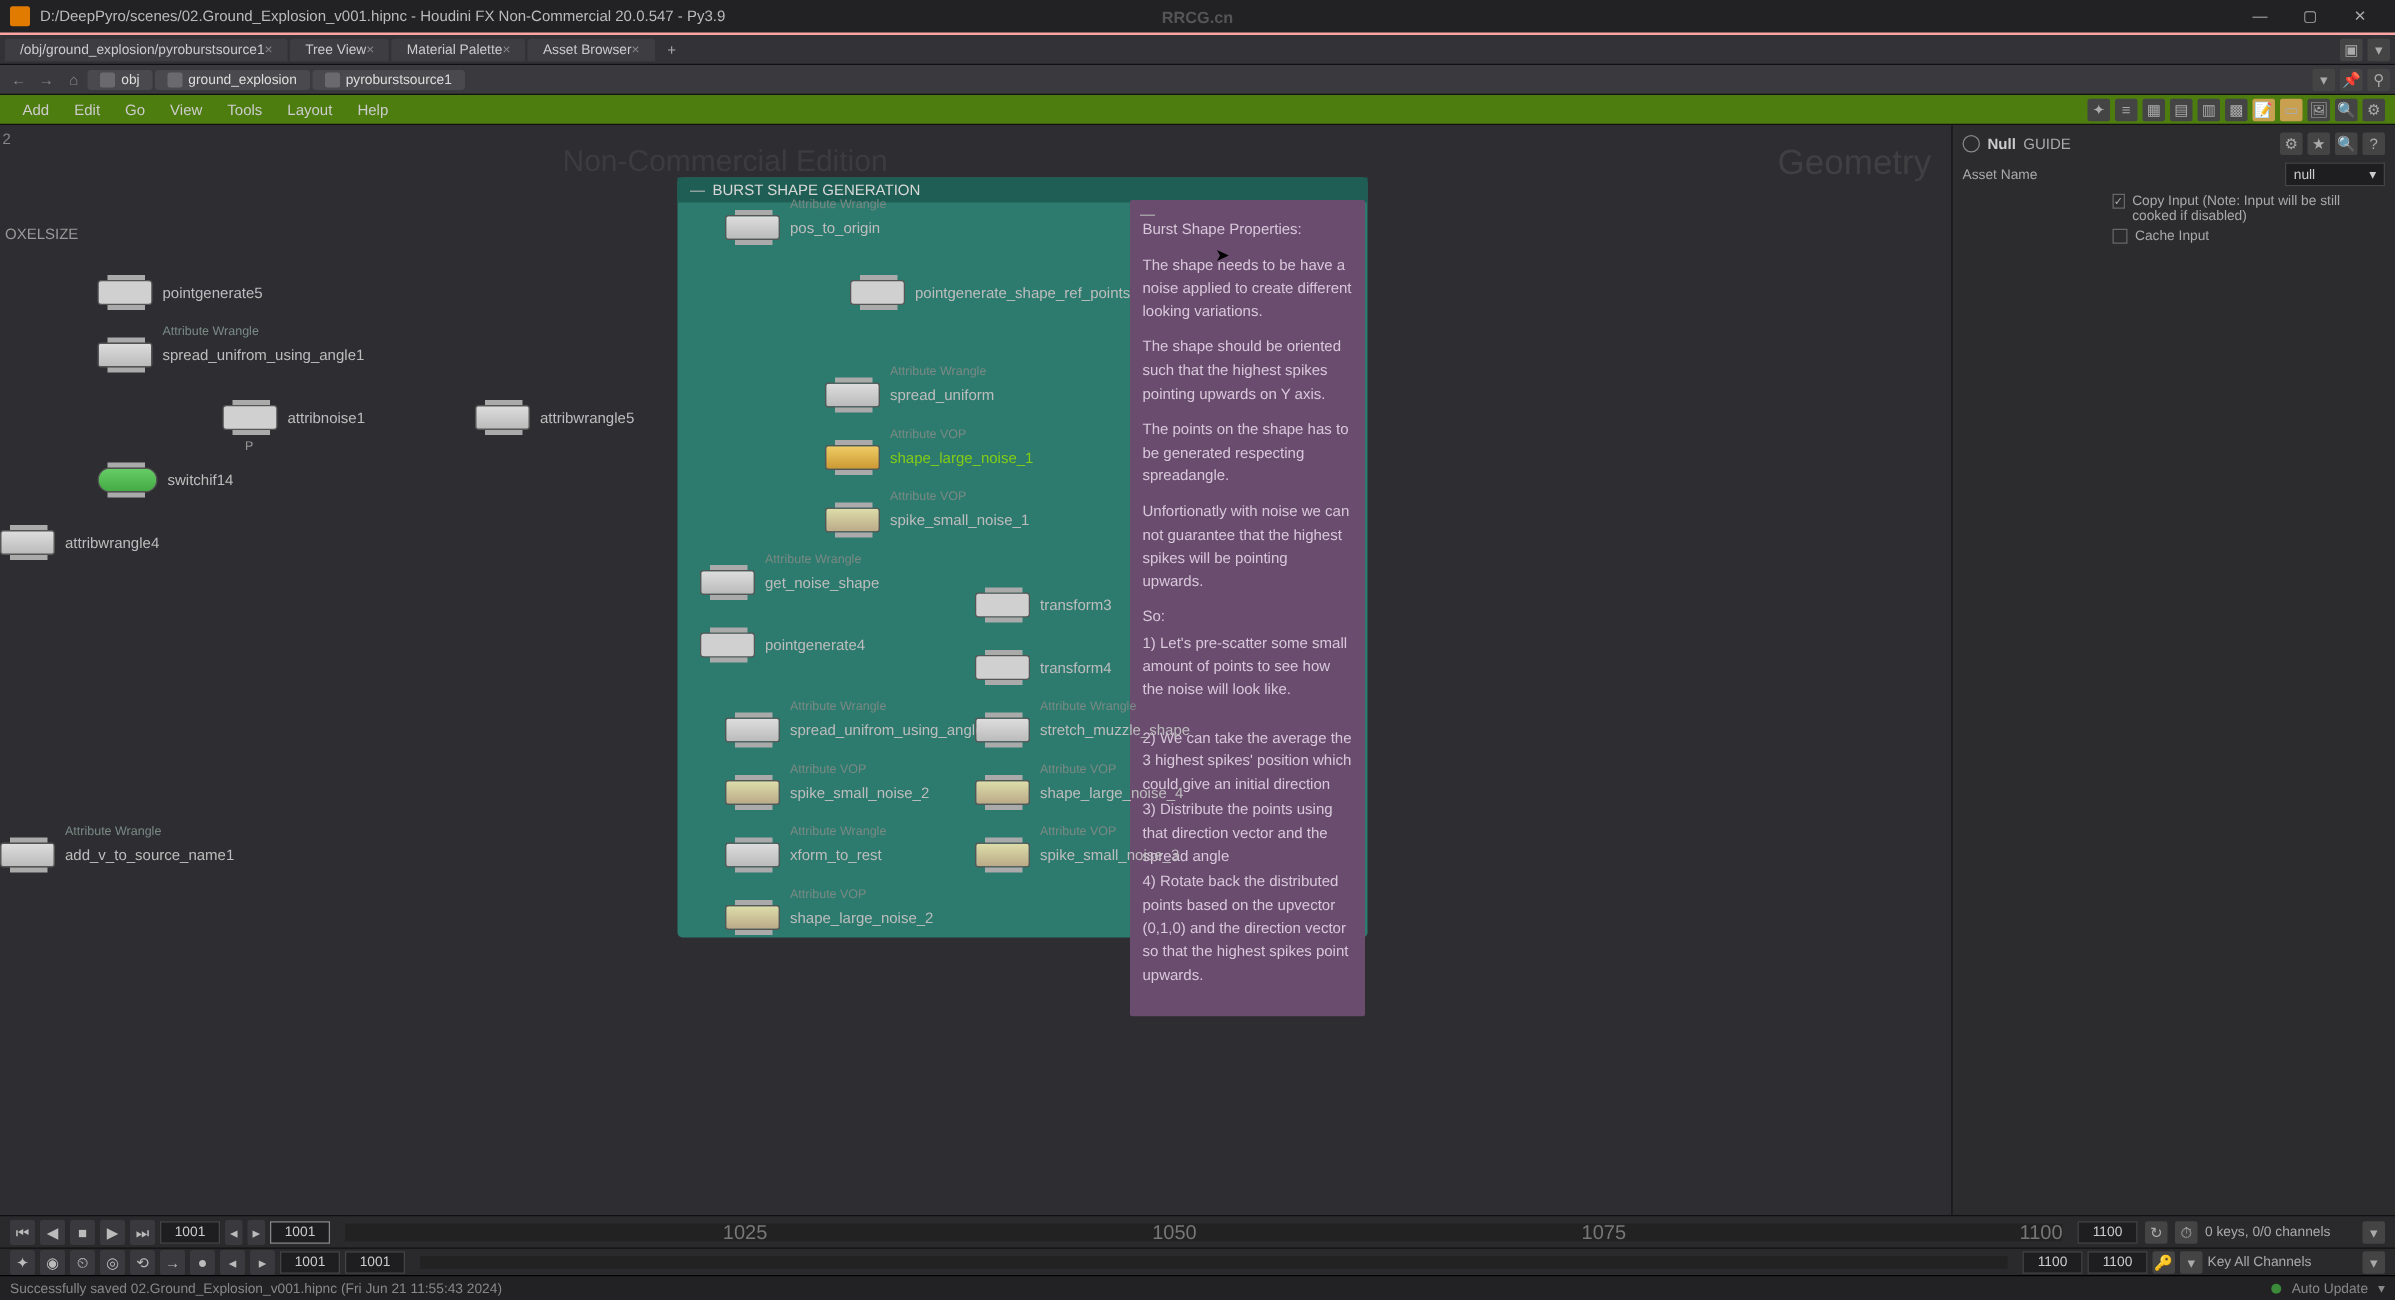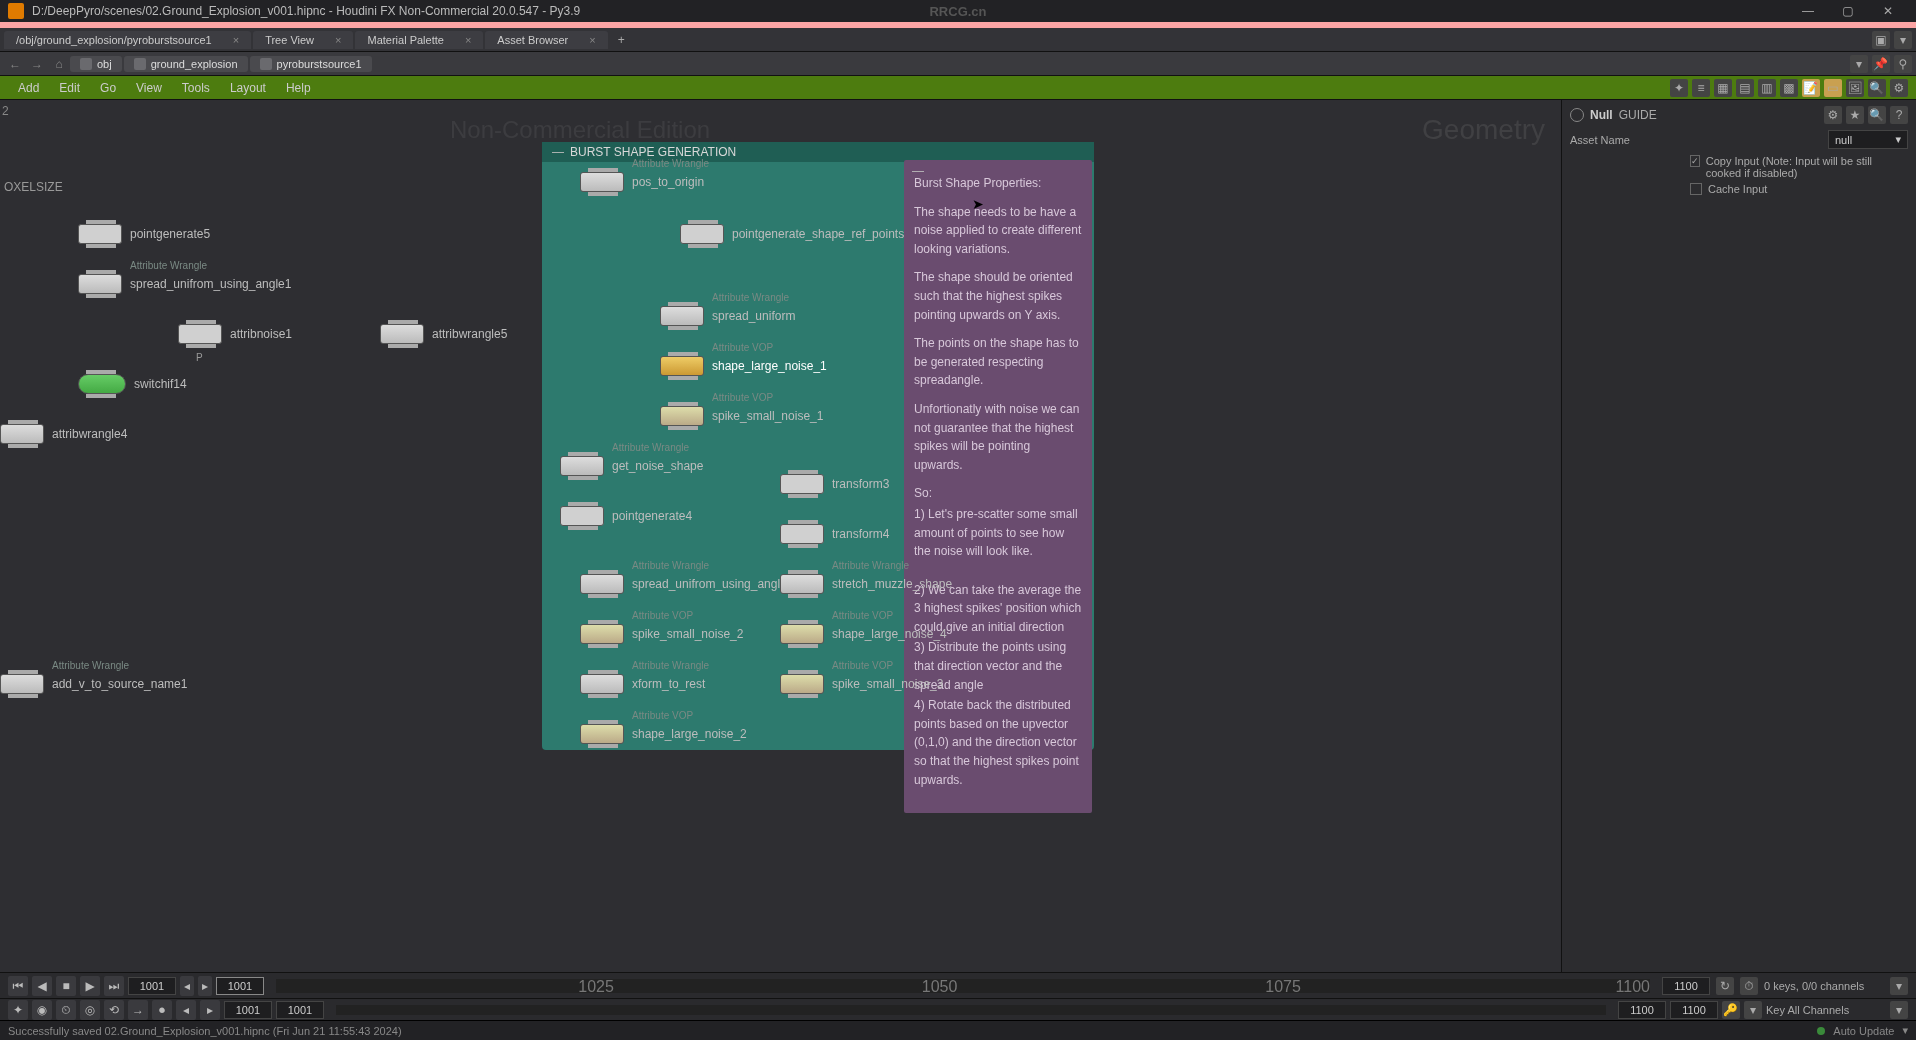--- a/index.html
+++ b/index.html
@@ -1,27 +1,27 @@
 <!DOCTYPE html>
 <html><head>
 <meta charset="utf-8">
 <style>
 * { margin: 0; padding: 0; box-sizing: border-box; font-family: "Segoe UI", Tahoma, sans-serif; }
 body { background: #2a2a2e; color: #c4c4c4; font-size: 12px; overflow: hidden; width: 1916px; height: 1040px; }
 
 
-.titlebar { height: 28px; background: #222225; display: flex; align-items: center; padding: 0 8px; border-bottom: 6px solid #fca5a5; }
+.titlebar { height: 28px; background: #222225; display: flex; align-items: center; padding: 0 8px; border-bottom: 2px solid #fca5a5; }
 .titlebar .logo { width: 16px; height: 16px; background: #e07b00; border-radius: 2px; margin-right: 8px; }
 .titlebar .title { flex: 1; font-size: 12px; color: #bbb; }
 .titlebar .watermark { position: absolute; left: 50%; transform: translateX(-50%); color: #555; font-size: 13px; font-weight: bold; }
 .titlebar .winbtn { width: 40px; height: 24px; display: flex; align-items: center; justify-content: center; color: #aaa; cursor: pointer; }
 
 
 .tabrow { height: 24px; background: #333337; display: flex; align-items: center; padding: 0 4px; border-bottom: 1px solid #111; }
-.tab { padding: 3px 12px; background: #3d3d42; margin-right: 2px; font-size: 11px; color: #ccc; border-radius: 3px 3px 0 0; display: flex; align-items: center; gap: 21px; }
+.tab { padding: 3px 12px; background: #3d3d42; margin-right: 2px; font-size: 11px; color: #ccc; border-radius: 3px 3px 0 0; display: flex; align-items: center; gap: 0; }
 .tab .x { color: #888; cursor: pointer; }
 .tab-add { padding: 3px 8px; color: #aaa; cursor: pointer; }
 .tabrow .right-icons { margin-left: auto; display: flex; gap: 4px; }
 .icon-btn { width: 18px; height: 18px; background: #444; border-radius: 2px; display: flex; align-items: center; justify-content: center; color: #aaa; cursor: pointer; }
 
 
 .pathrow { height: 24px; background: #3a3a3e; display: flex; align-items: center; padding: 0 4px; border-bottom: 1px solid #111; }
 .nav-arrow { width: 22px; height: 20px; display: flex; align-items: center; justify-content: center; color: #888; cursor: pointer; }
 .path-seg { padding: 2px 10px; background: #4a4a4e; margin-right: 2px; font-size: 11px; color: #ddd; border-radius: 3px; display: flex; align-items: center; gap: 5px; }
 .path-seg .obj-icon { width: 12px; height: 12px; background: #6a6a6e; border-radius: 2px; }
@@ -274,21 +274,21 @@
         </div>
         <span class="node-tag">Attribute Wrangle</span>
         <span class="node-label">spread_uniform</span>
       </div>
     <div class="node" style="top:256px;left:660px">
         <div class="node-body yellow">
           <div class="conn-top"></div>
           <div class="conn-bot"></div>
         </div>
         <span class="node-tag">Attribute VOP</span>
-        <span class="node-label" style="color:#ffffff">shape_large_noise_1</span>
+        <span class="node-label" style="color:#84cc16">shape_large_noise_1</span>
       </div>
     <div class="node" style="top:306px;left:660px">
         <div class="node-body vop">
           <div class="conn-top"></div>
           <div class="conn-bot"></div>
         </div>
         <span class="node-tag">Attribute VOP</span>
         <span class="node-label">spike_small_noise_1</span>
       </div>
     <div class="node" style="top:356px;left:560px">

